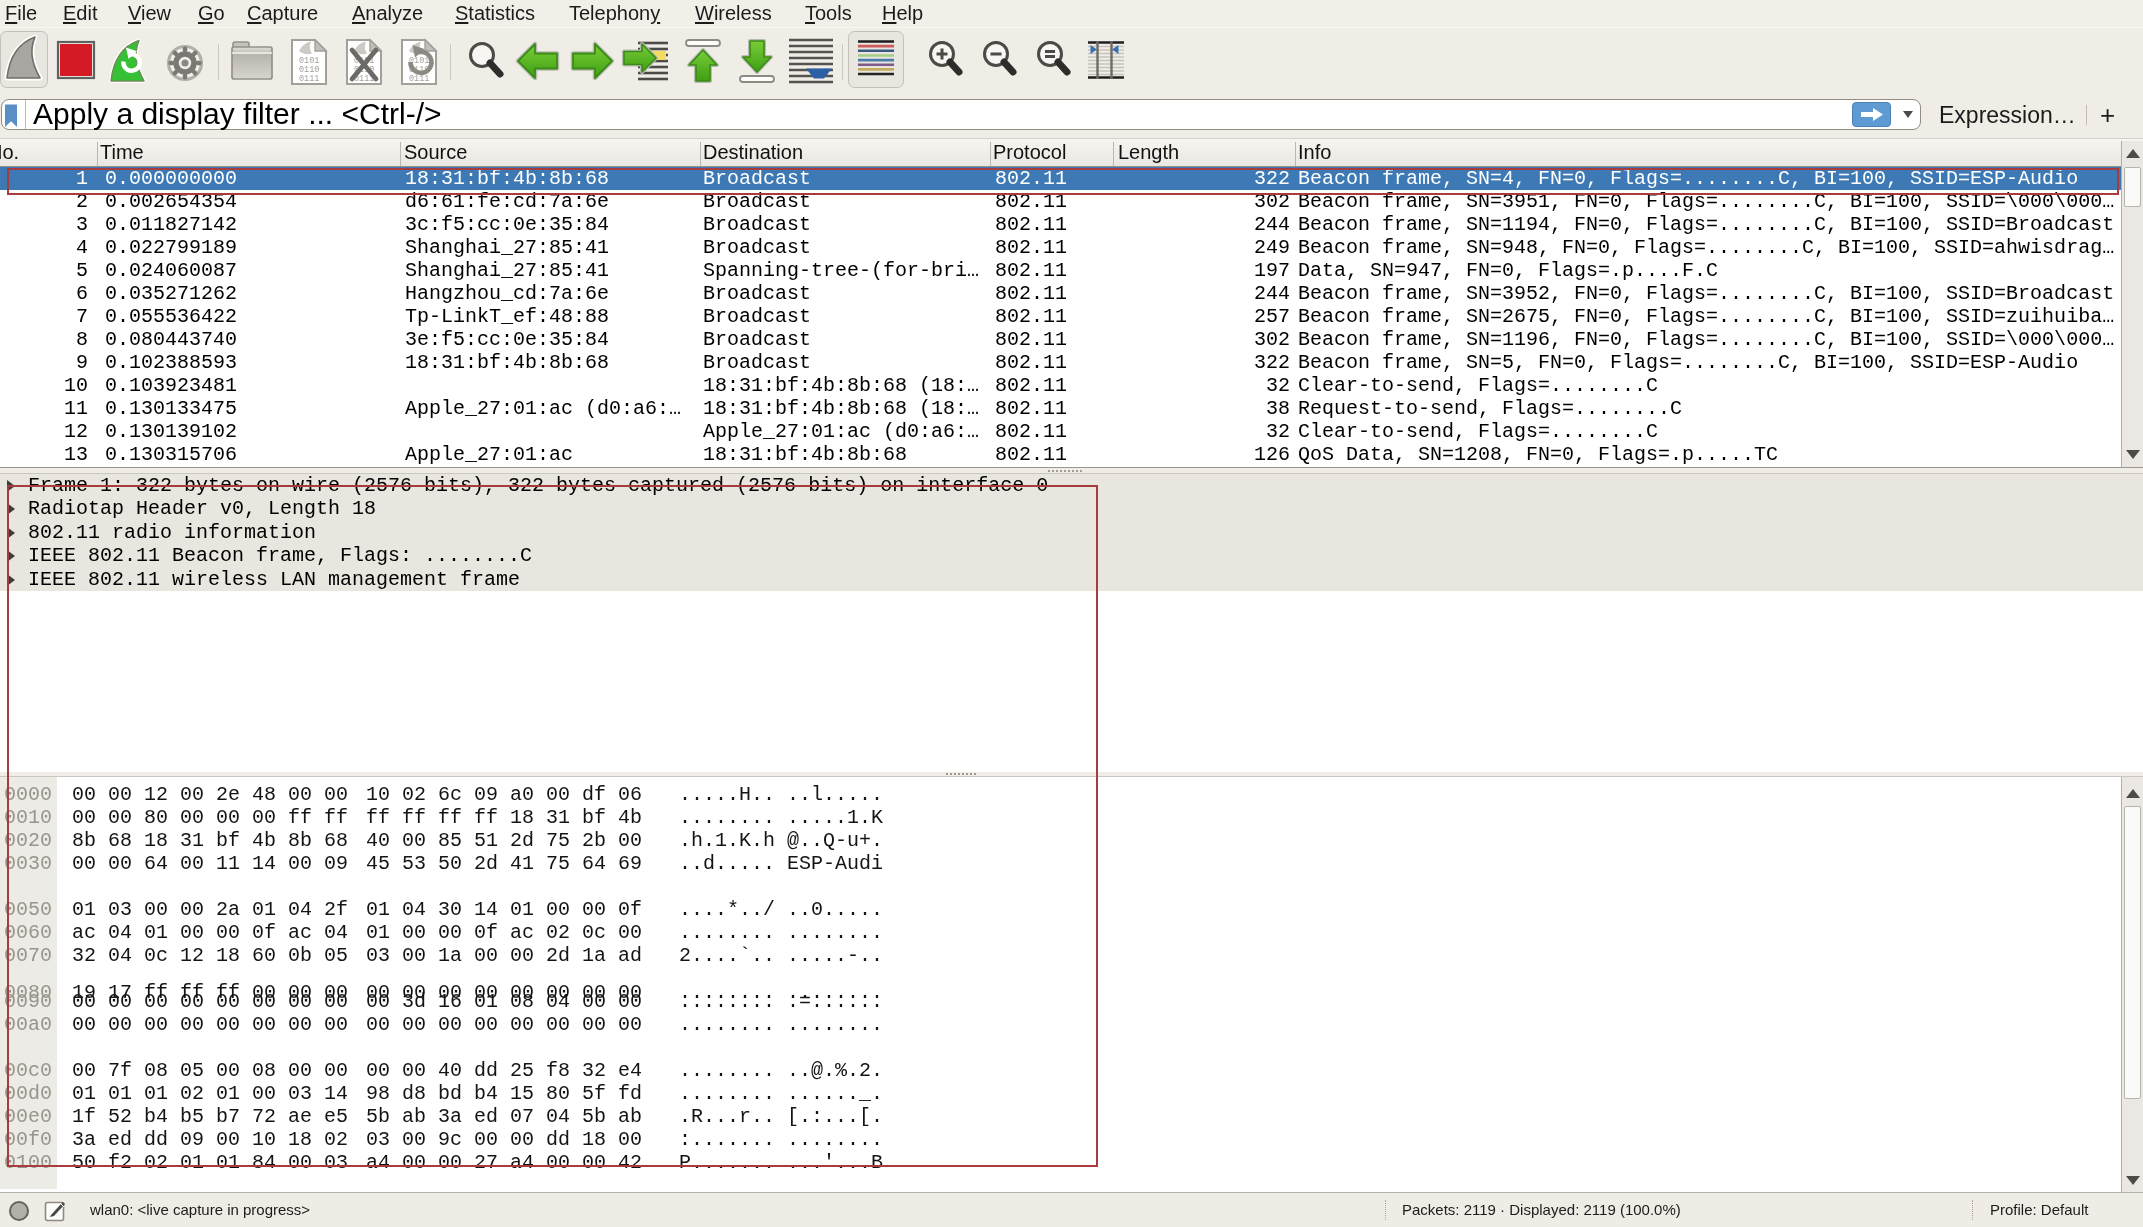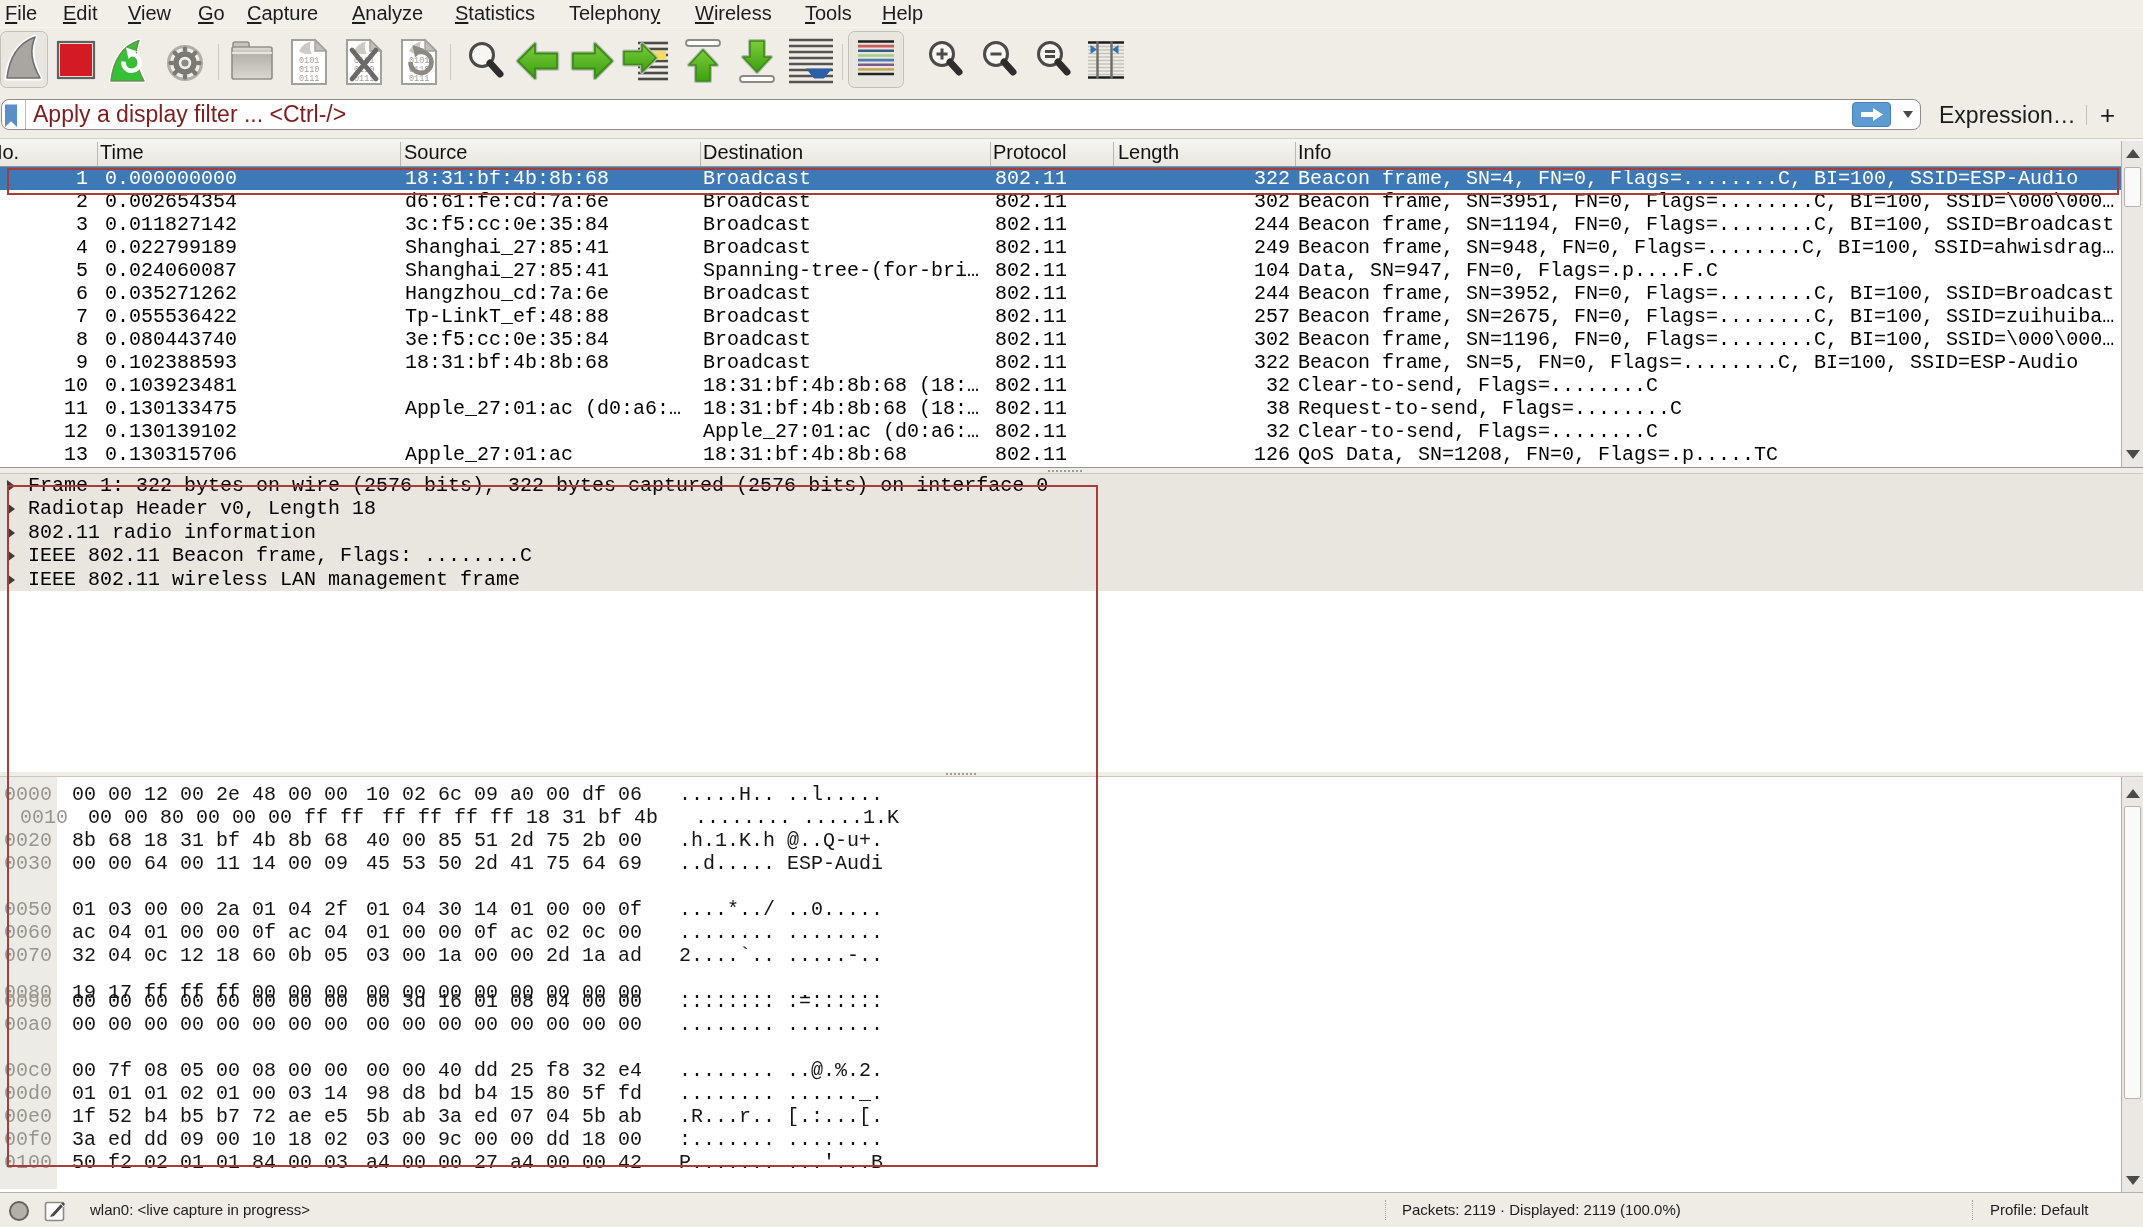--- a/index.html
+++ b/index.html
@@ -8,21 +8,21 @@
 .mono { font-family:"Liberation Mono", monospace; font-size:20px; white-space:pre; }
 #menubar { left:0; top:0; width:2143px; height:27px; background:#f2efe9; }
 .mi { position:absolute; top:0; height:27px; line-height:26px; font-size:20px; color:#1b1b1b; }
 .mi u { text-decoration:underline; text-underline-offset:2px; }
 #toolbar { left:0; top:27px; width:2143px; height:68px; background:#f0ede7; border-top:1px solid #f8f6f2; }
 .tsep { position:absolute; top:16px; width:1px; height:36px; background:#cbc8c1; }
 #filterbar { left:0; top:95px; width:2143px; height:42px; background:#f0ede7; }
 #ffield { position:absolute; left:1px; top:4px; width:1920px; height:31px; background:#ffffff;
   border:1px solid #918d85; border-radius:8px; }
 #fsep { position:absolute; left:25px; top:5px; width:1px; height:29px; background:#c0bcb5; }
-#fph { position:absolute; left:33px; top:4px; height:30px; line-height:30px; font-size:23px; color:#7f1d1d; }
+#fph { position:absolute; left:33px; top:4px; height:30px; line-height:30px; font-size:30px; color:#000000; }
 #fbtn { position:absolute; left:1852px; top:7px; width:39px; height:25px; background:#5f9bd3;
   border:1px solid #4a82b4; border-radius:4px; }
 #fexp { position:absolute; left:1939px; top:0px; height:42px; line-height:40px; font-size:23px; color:#1b1b1b; }
 #fplus { position:absolute; left:2100px; top:0px; height:42px; line-height:40px; font-size:26px; color:#1b1b1b; }
 #fesep { position:absolute; left:2086px; top:10px; width:1px; height:20px; background:#c2beb7; }
 #plheader { left:0; top:138px; width:2143px; height:29px;
   background:linear-gradient(#f7f5f1,#eae7e1); border-top:1px solid #d4d1ca; border-bottom:1px solid #94908a; }
 .hl { position:absolute; top:1px; height:26px; line-height:25px; font-size:20px; color:#111; }
 .hsep { position:absolute; top:3px; width:1px; height:24px; background:#bcb8b1; }
 #plist { left:0; top:167px; width:2121px; height:300px; background:#ffffff; overflow:hidden; }
@@ -285,21 +285,21 @@
     <div class="hsep" style="left:700px"></div>
     <div class="hsep" style="left:990px"></div>
     <div class="hsep" style="left:1113px"></div>
     <div class="hsep" style="left:1295px"></div>
   </div>
 <div class="abs" id="plist">
     <div class="prow mono sel" style="top:0px"><span class="cell-no">1</span><span class="cell-t">0.000000000</span><span class="cell-s">18:31:bf:4b:8b:68</span><span class="cell-d">Broadcast</span><span class="cell-p">802.11</span><span class="cell-l">322</span><span class="cell-i">Beacon frame, SN=4, FN=0, Flags=........C, BI=100, SSID=ESP-Audio</span></div>
     <div class="prow mono" style="top:23px"><span class="cell-no">2</span><span class="cell-t">0.002654354</span><span class="cell-s">d6:61:fe:cd:7a:6e</span><span class="cell-d">Broadcast</span><span class="cell-p">802.11</span><span class="cell-l">302</span><span class="cell-i">Beacon frame, SN=3951, FN=0, Flags=........C, BI=100, SSID=\000\000…</span></div>
     <div class="prow mono" style="top:46px"><span class="cell-no">3</span><span class="cell-t">0.011827142</span><span class="cell-s">3c:f5:cc:0e:35:84</span><span class="cell-d">Broadcast</span><span class="cell-p">802.11</span><span class="cell-l">244</span><span class="cell-i">Beacon frame, SN=1194, FN=0, Flags=........C, BI=100, SSID=Broadcast</span></div>
     <div class="prow mono" style="top:69px"><span class="cell-no">4</span><span class="cell-t">0.022799189</span><span class="cell-s">Shanghai_27:85:41</span><span class="cell-d">Broadcast</span><span class="cell-p">802.11</span><span class="cell-l">249</span><span class="cell-i">Beacon frame, SN=948, FN=0, Flags=........C, BI=100, SSID=ahwisdrag…</span></div>
-    <div class="prow mono" style="top:92px"><span class="cell-no">5</span><span class="cell-t">0.024060087</span><span class="cell-s">Shanghai_27:85:41</span><span class="cell-d">Spanning-tree-(for-bri…</span><span class="cell-p">802.11</span><span class="cell-l">104</span><span class="cell-i">Data, SN=947, FN=0, Flags=.p....F.C</span></div>
+    <div class="prow mono" style="top:92px"><span class="cell-no">5</span><span class="cell-t">0.024060087</span><span class="cell-s">Shanghai_27:85:41</span><span class="cell-d">Spanning-tree-(for-bri…</span><span class="cell-p">802.11</span><span class="cell-l">197</span><span class="cell-i">Data, SN=947, FN=0, Flags=.p....F.C</span></div>
     <div class="prow mono" style="top:115px"><span class="cell-no">6</span><span class="cell-t">0.035271262</span><span class="cell-s">Hangzhou_cd:7a:6e</span><span class="cell-d">Broadcast</span><span class="cell-p">802.11</span><span class="cell-l">244</span><span class="cell-i">Beacon frame, SN=3952, FN=0, Flags=........C, BI=100, SSID=Broadcast</span></div>
     <div class="prow mono" style="top:138px"><span class="cell-no">7</span><span class="cell-t">0.055536422</span><span class="cell-s">Tp-LinkT_ef:48:88</span><span class="cell-d">Broadcast</span><span class="cell-p">802.11</span><span class="cell-l">257</span><span class="cell-i">Beacon frame, SN=2675, FN=0, Flags=........C, BI=100, SSID=zuihuiba…</span></div>
     <div class="prow mono" style="top:161px"><span class="cell-no">8</span><span class="cell-t">0.080443740</span><span class="cell-s">3e:f5:cc:0e:35:84</span><span class="cell-d">Broadcast</span><span class="cell-p">802.11</span><span class="cell-l">302</span><span class="cell-i">Beacon frame, SN=1196, FN=0, Flags=........C, BI=100, SSID=\000\000…</span></div>
     <div class="prow mono" style="top:184px"><span class="cell-no">9</span><span class="cell-t">0.102388593</span><span class="cell-s">18:31:bf:4b:8b:68</span><span class="cell-d">Broadcast</span><span class="cell-p">802.11</span><span class="cell-l">322</span><span class="cell-i">Beacon frame, SN=5, FN=0, Flags=........C, BI=100, SSID=ESP-Audio</span></div>
     <div class="prow mono" style="top:207px"><span class="cell-no">10</span><span class="cell-t">0.103923481</span><span class="cell-s"></span><span class="cell-d">18:31:bf:4b:8b:68 (18:…</span><span class="cell-p">802.11</span><span class="cell-l">32</span><span class="cell-i">Clear-to-send, Flags=........C</span></div>
     <div class="prow mono" style="top:230px"><span class="cell-no">11</span><span class="cell-t">0.130133475</span><span class="cell-s">Apple_27:01:ac (d0:a6:…</span><span class="cell-d">18:31:bf:4b:8b:68 (18:…</span><span class="cell-p">802.11</span><span class="cell-l">38</span><span class="cell-i">Request-to-send, Flags=........C</span></div>
     <div class="prow mono" style="top:253px"><span class="cell-no">12</span><span class="cell-t">0.130139102</span><span class="cell-s"></span><span class="cell-d">Apple_27:01:ac (d0:a6:…</span><span class="cell-p">802.11</span><span class="cell-l">32</span><span class="cell-i">Clear-to-send, Flags=........C</span></div>
     <div class="prow mono" style="top:276px"><span class="cell-no">13</span><span class="cell-t">0.130315706</span><span class="cell-s">Apple_27:01:ac</span><span class="cell-d">18:31:bf:4b:8b:68</span><span class="cell-p">802.11</span><span class="cell-l">126</span><span class="cell-i">QoS Data, SN=1208, FN=0, Flags=.p.....TC</span></div>
   </div>
 <div class="sb" style="left:2121px;top:141px;width:22px;height:326px"></div>
@@ -321,21 +321,21 @@
     <div class="drow mono" style="top:70px">IEEE 802.11 Beacon frame, Flags: ........C</div>
     <div class="dtri" style="top:100px"></div>
     <div class="drow mono" style="top:94px">IEEE 802.11 wireless LAN management frame</div>
   </div>
 <div class="abs divider" style="top:772px;height:5px;border-bottom:1px solid #cbc7c0">
     <div class="grip" style="left:946px;width:30px;top:1px"></div>
   </div>
 <div class="abs" id="hexpane">
     <div id="hexoffbg"></div>
     <div class="hxrow mono" style="top:6px;left:0;width:2121px"><span class="hxo">0000</span><span class="hx1">00 00 12 00 2e 48 00 00</span><span class="hx2">10 02 6c 09 a0 00 df 06</span><span class="hxa">.....H.. ..l.....</span></div>
-    <div class="hxrow mono" style="top:29px;left:16px;width:2061px"><span class="hxo">0010</span><span class="hx1">00 00 80 00 00 00 ff ff</span><span class="hx2">ff ff ff ff 18 31 bf 4b</span><span class="hxa">........ .....1.K</span></div>
+    <div class="hxrow mono" style="top:29px;left:0;width:2061px"><span class="hxo">0010</span><span class="hx1">00 00 80 00 00 00 ff ff</span><span class="hx2">ff ff ff ff 18 31 bf 4b</span><span class="hxa">........ .....1.K</span></div>
     <div class="hxrow mono" style="top:52px;left:0;width:2121px"><span class="hxo">0020</span><span class="hx1">8b 68 18 31 bf 4b 8b 68</span><span class="hx2">40 00 85 51 2d 75 2b 00</span><span class="hxa">.h.1.K.h @..Q-u+.</span></div>
     <div class="hxrow mono" style="top:75px;left:0;width:2121px"><span class="hxo">0030</span><span class="hx1">00 00 64 00 11 14 00 09</span><span class="hx2">45 53 50 2d 41 75 64 69</span><span class="hxa">..d..... ESP-Audi</span></div>
     <div class="hxrow mono" style="top:121px;left:0;width:2121px"><span class="hxo">0050</span><span class="hx1">01 03 00 00 2a 01 04 2f</span><span class="hx2">01 04 30 14 01 00 00 0f</span><span class="hxa">....*../ ..0.....</span></div>
     <div class="hxrow mono" style="top:144px;left:0;width:2121px"><span class="hxo">0060</span><span class="hx1">ac 04 01 00 00 0f ac 04</span><span class="hx2">01 00 00 0f ac 02 0c 00</span><span class="hxa">........ ........</span></div>
     <div class="hxrow mono" style="top:167px;left:0;width:2121px"><span class="hxo">0070</span><span class="hx1">32 04 0c 12 18 60 0b 05</span><span class="hx2">03 00 1a 00 00 2d 1a ad</span><span class="hxa">2....`.. .....-..</span></div>
     <div class="hxrow mono" style="top:204px;left:0;width:1690px"><span class="hxo">0080</span><span class="hx1">19 17 ff ff ff 00 00 00</span><span class="hx2">00 00 00 00 00 00 00 00</span><span class="hxa">........ ........</span></div>
     <div class="hxrow mono" style="top:213px;left:0;width:2121px"><span class="hxo">0090</span><span class="hx1">00 00 00 00 00 00 00 00</span><span class="hx2">00 3d 16 01 08 04 00 00</span><span class="hxa">........ .=......</span></div>
     <div class="hxrow mono" style="top:236px;left:0;width:2121px"><span class="hxo">00a0</span><span class="hx1">00 00 00 00 00 00 00 00</span><span class="hx2">00 00 00 00 00 00 00 00</span><span class="hxa">........ ........</span></div>
     <div class="hxrow mono" style="top:282px;left:0;width:2121px"><span class="hxo">00c0</span><span class="hx1">00 7f 08 05 00 08 00 00</span><span class="hx2">00 00 40 dd 25 f8 32 e4</span><span class="hxa">........ ..@.%.2.</span></div>
     <div class="hxrow mono" style="top:305px;left:0;width:2121px"><span class="hxo">00d0</span><span class="hx1">01 01 01 02 01 00 03 14</span><span class="hx2">98 d8 bd b4 15 80 5f fd</span><span class="hxa">........ ......_.</span></div>

